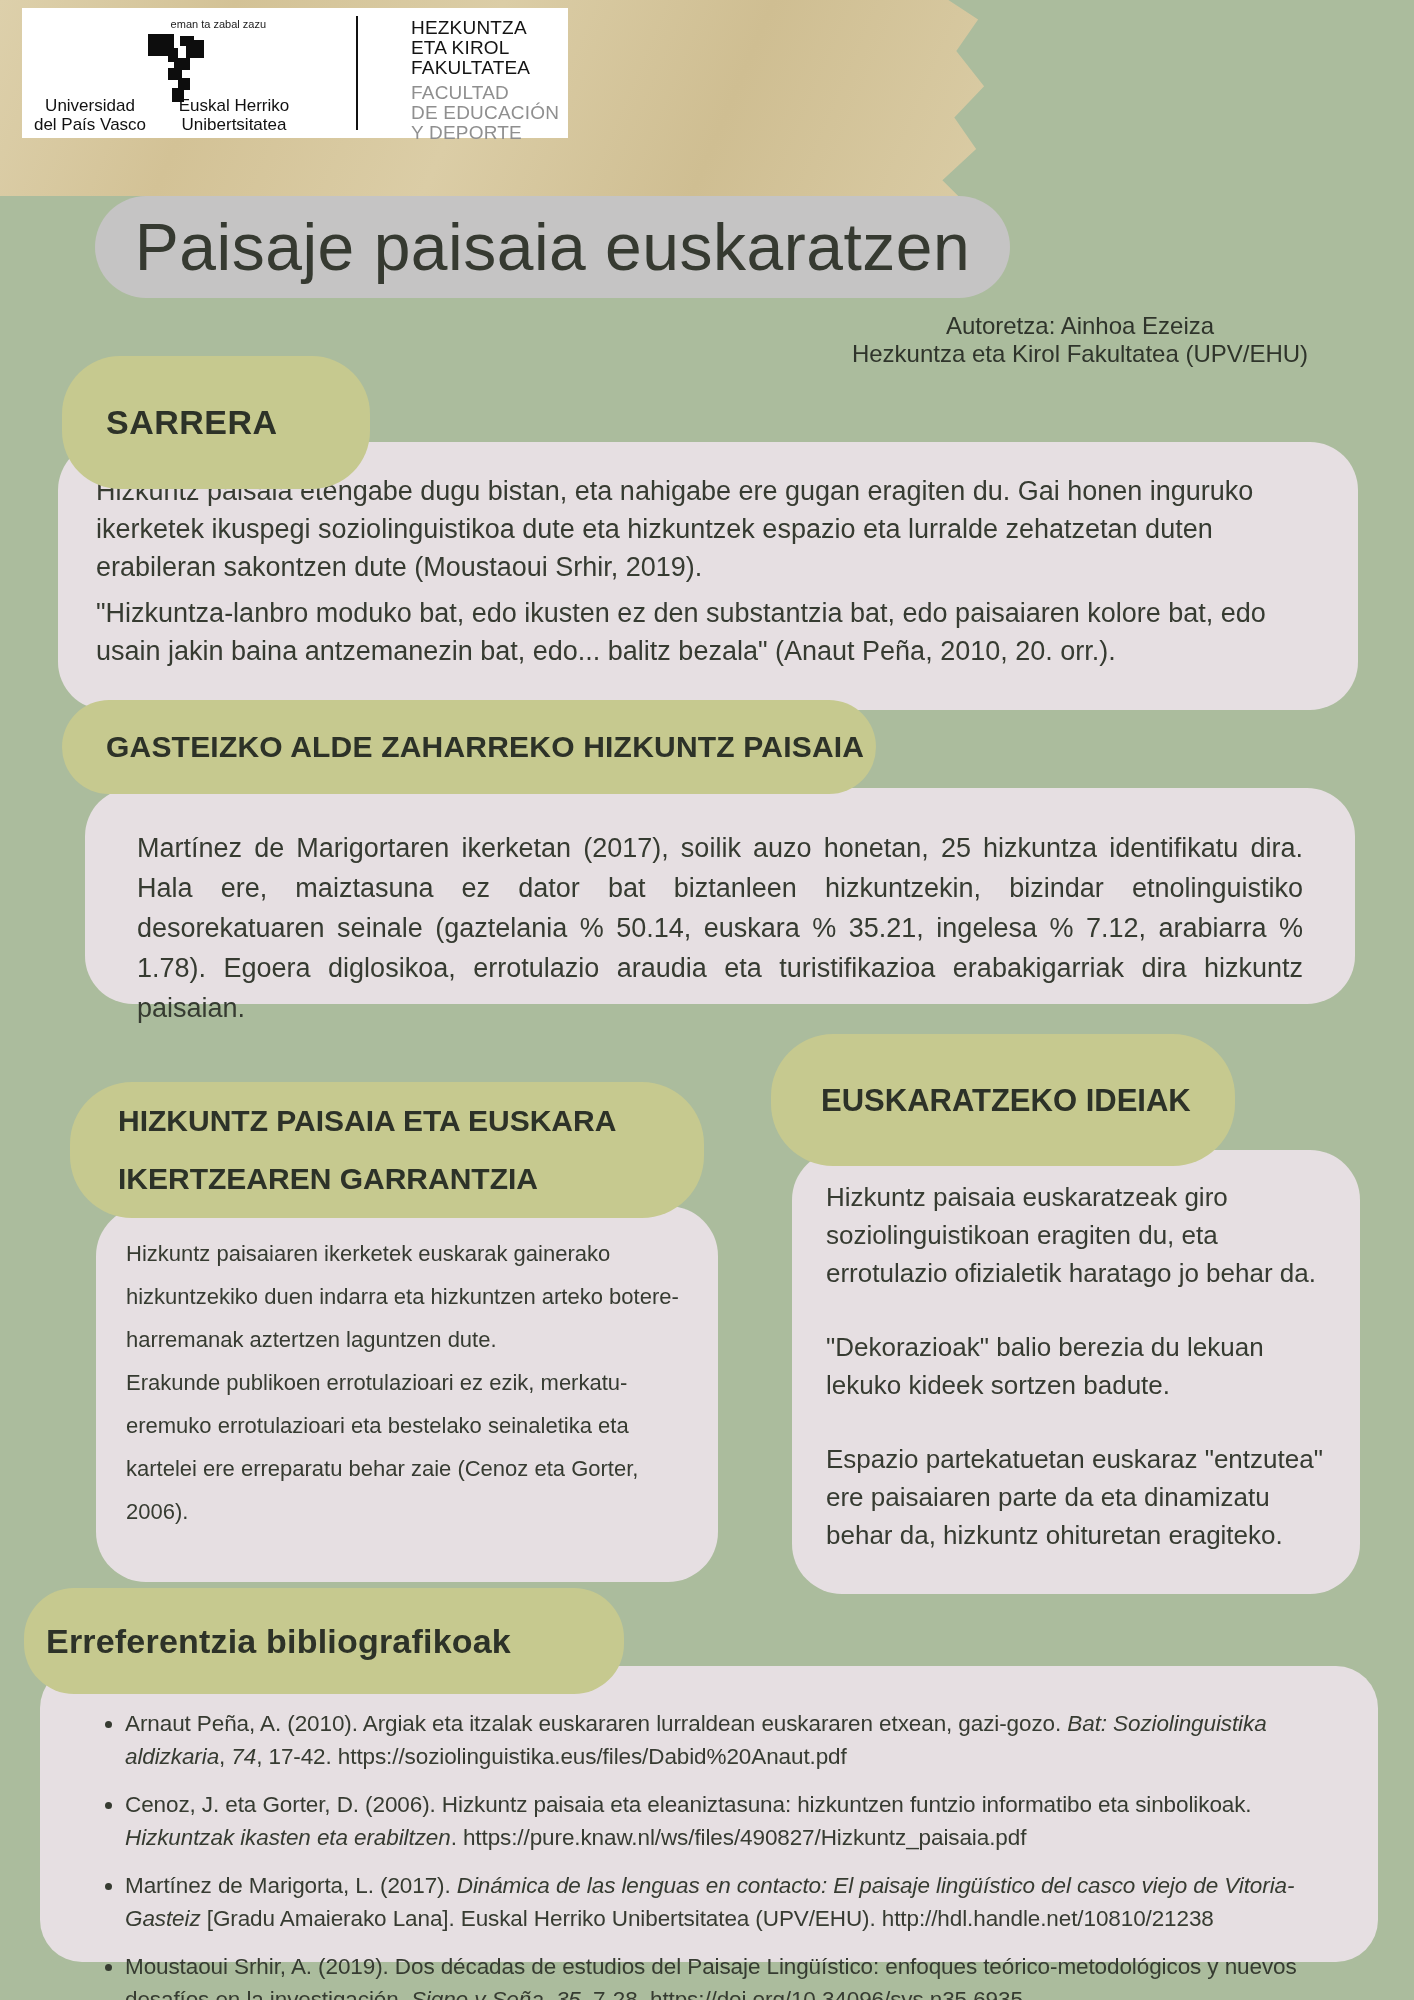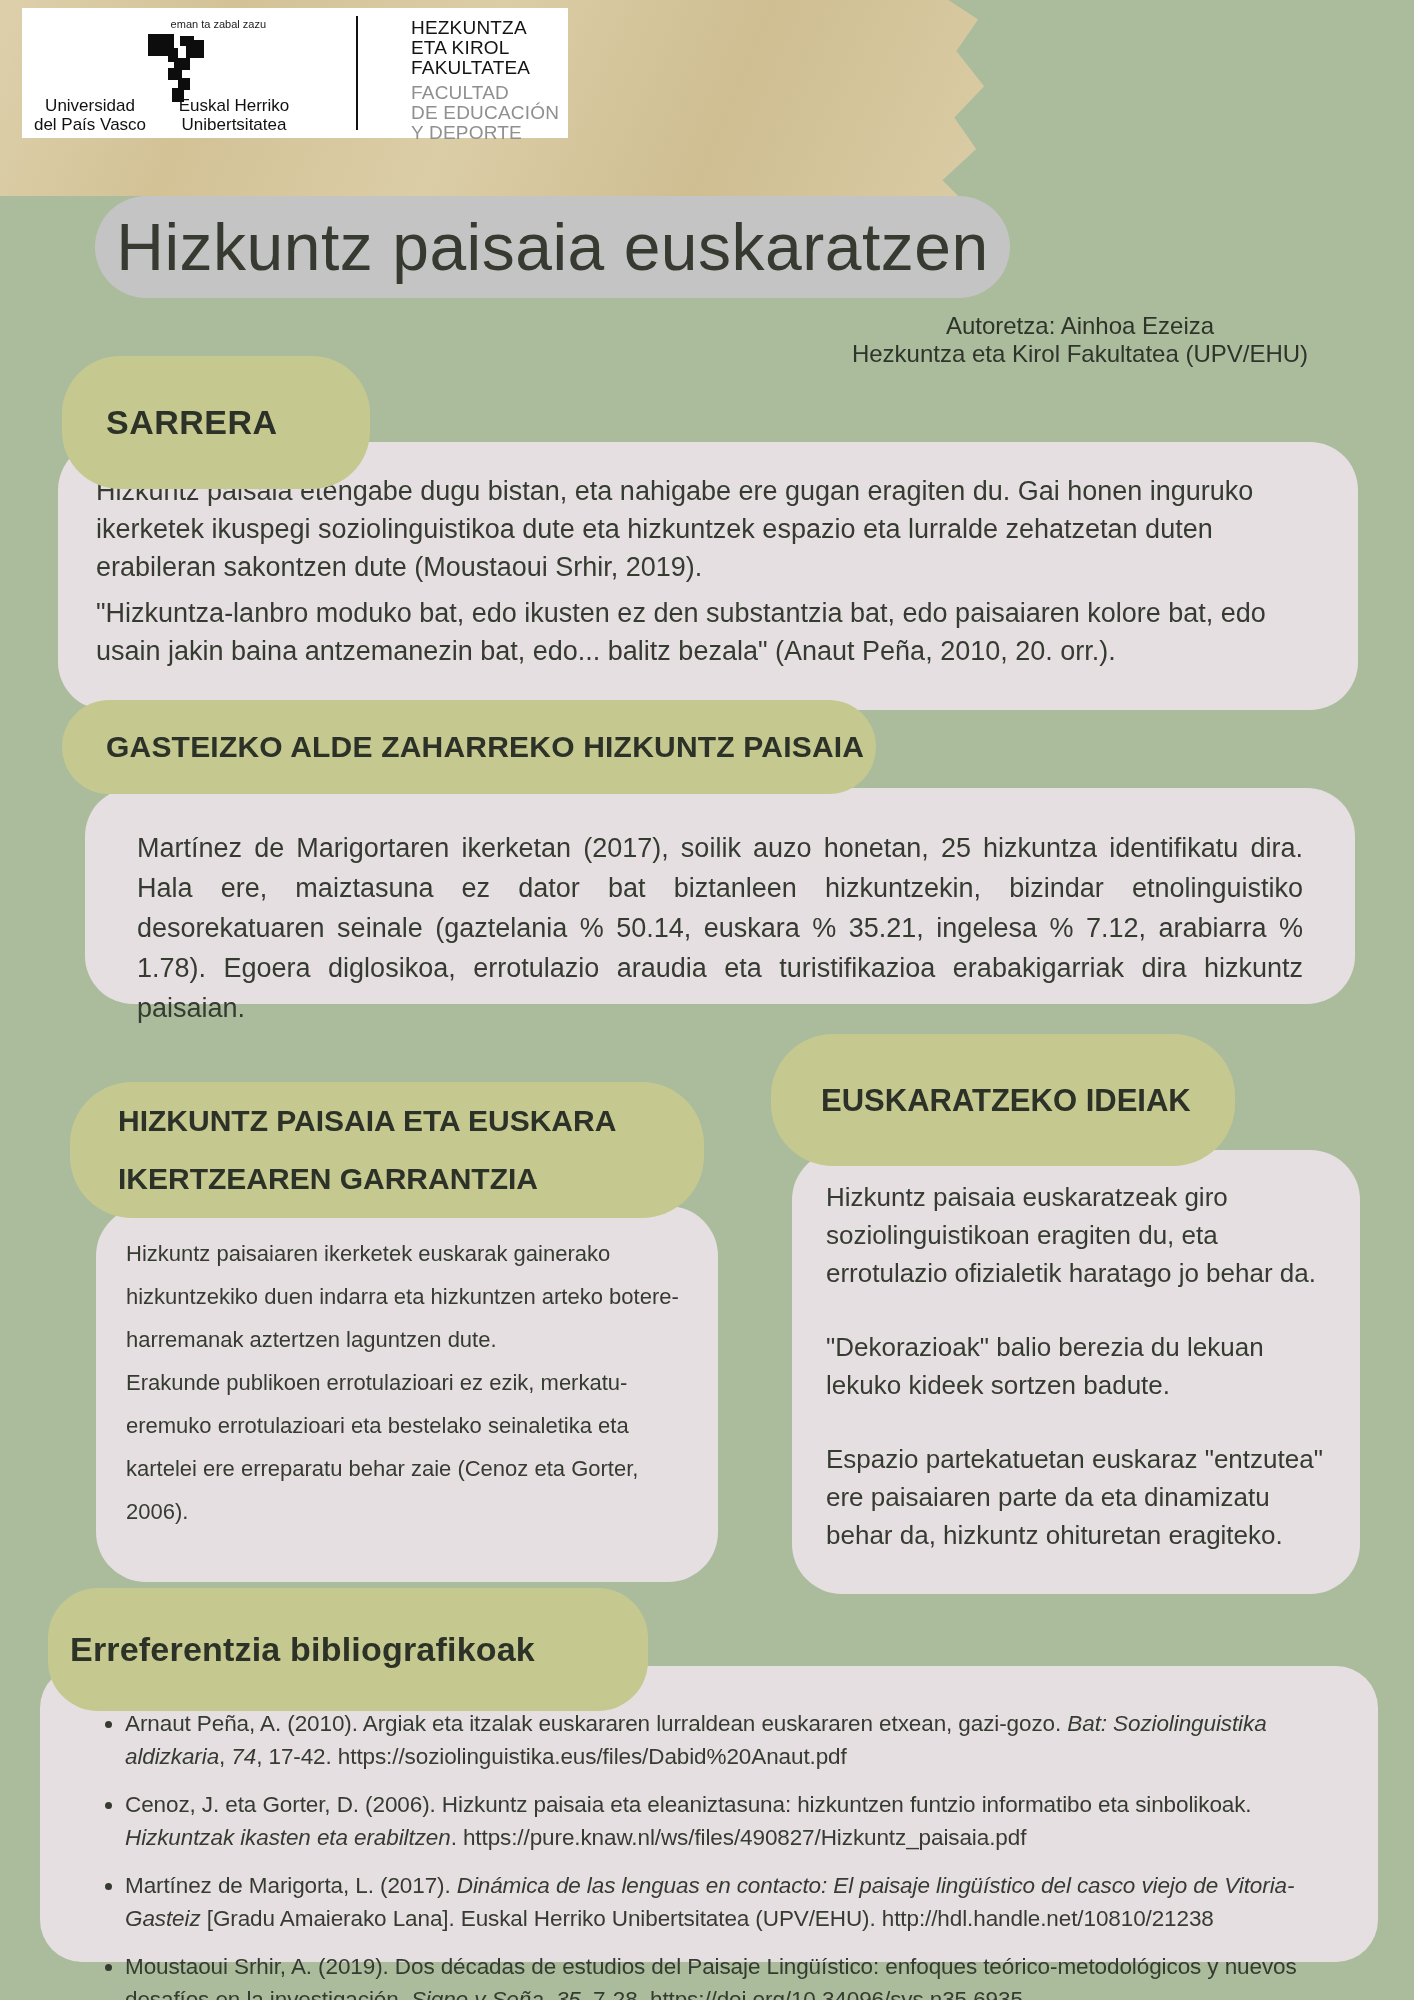--- a/index.html
+++ b/index.html
@@ -57,21 +57,21 @@
   .pill-garrantzia .label{font-size:30px;line-height:58px;white-space:nowrap;}
   .box-garrantzia{left:80px;top:1206px;width:622px;height:376px;border-radius:50px;
     padding:26px 30px;box-sizing:border-box;font-size:22px;line-height:43px;margin-left:16px;}
   .box-garrantzia p{margin:0;}
   .pill-ideiak{left:771px;top:1034px;width:464px;height:132px;border-radius:62px;padding-left:50px;box-sizing:border-box;}
   .pill-ideiak .label{font-size:31px;line-height:53px;white-space:nowrap;}
   .box-ideiak{left:792px;top:1150px;width:568px;height:444px;border-radius:50px;
     padding:28px 34px;box-sizing:border-box;font-size:26px;line-height:38px;}
   .box-ideiak p{margin:0 0 36px 0;}
   .box-ideiak p:last-child{margin-bottom:0;}
-  .pill-refs{left:48px;top:1588px;width:600px;height:123px;border-radius:50px;padding-left:22px;box-sizing:border-box;}
+  .pill-refs{left:24px;top:1588px;width:600px;height:106px;border-radius:50px;padding-left:22px;box-sizing:border-box;}
   .pill-refs .label{font-size:34px;letter-spacing:.2px;}
   .box-refs{left:40px;top:1666px;width:1338px;height:296px;border-radius:42px;
     padding:26px 34px 20px 44px;box-sizing:border-box;font-size:22.5px;line-height:33px;letter-spacing:-.1px;}
   .box-refs ul{margin:0;padding-left:26px;}
   .box-refs li{margin:15px;}
   .box-refs em{font-style:italic;}
 </style>
 </head>
 <body>
 
@@ -107,21 +107,21 @@
       <div class="eu">ETA KIROL</div>
       <div class="eu">FAKULTATEA</div>
       <div class="gap"></div>
       <div class="es">FACULTAD</div>
       <div class="es">DE EDUCACIÓN</div>
       <div class="es">Y DEPORTE</div>
     </div>
   </div>
 
   <div class="title-pill">
-    <div class="title-text">Hizkuntz paisaia euskaratzen</div>
+    <div class="title-text">Paisaje paisaia euskaratzen</div>
   </div>
 
   <div class="author">
     <div>Autoretza: Ainhoa Ezeiza</div>
     <div>Hezkuntza eta Kirol Fakultatea (UPV/EHU)</div>
   </div>
 
   <div class="pill pill-sarrera">
     <div class="label">SARRERA</div>
   </div>

